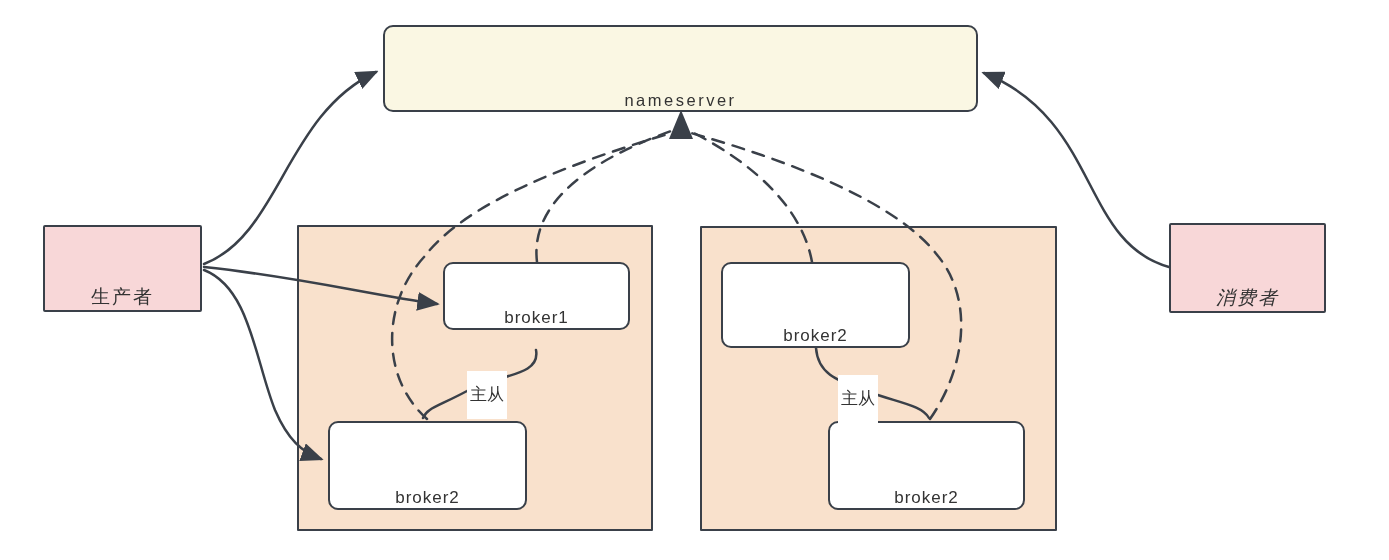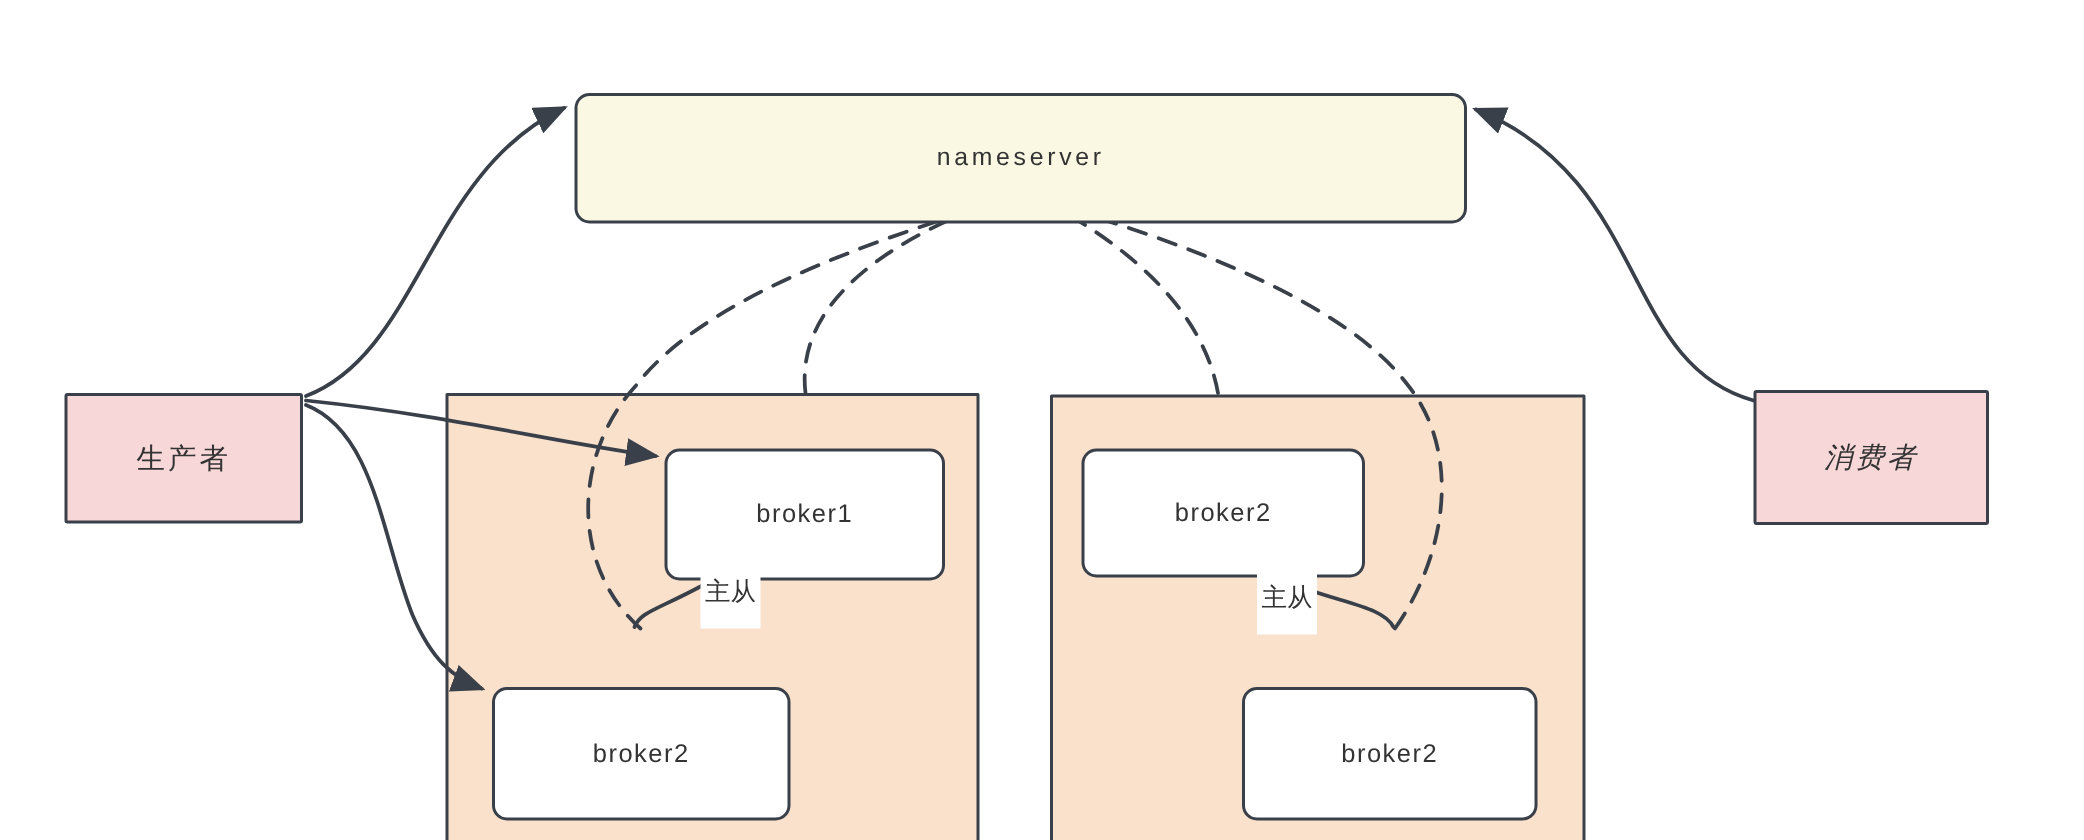--- a/index.html
+++ b/index.html
@@ -34,24 +34,23 @@
     stroke: var(--stroke, #3A4049);
     stroke-width: 2.5;
     stroke-linecap: round;
   }
   .edge.dashed { stroke-dasharray: 12 9; }
   .arrowhead-fill { fill: var(--stroke, #3A4049); stroke: none; }
   .node {
     position: absolute;
     box-sizing: border-box;
     border: 2.5px solid var(--stroke, #3A4049);
-    display: flex; align-items: center; justify-content: center;
+    display: flex; align-items: flex-end; justify-content: center;
     text-align: center;
     color: var(--text, #333);
-    margin-top: 37px;
   }
   .cluster {
     background: var(--cluster-fill, #F9E1CC);
     z-index: 1;
     border-radius: 1px;
   }
   .nameserver {
     background: var(--nameserver-fill, #FAF7E3);
     border-radius: 10px;
     z-index: 3;
@@ -121,21 +120,21 @@
   </div>
 
   <div class="node client" style="left:43px; top:225px; width:159px; height:87px;">
     <span>生产者</span>
   </div>
 
   <div class="node client" style="left:1169px; top:223px; width:157px; height:90px;font-style:italic;">
     <span>消费者</span>
   </div>
 
-  <div class="node broker" style="left:443px; top:262px; width:187px; height:88px;">
+  <div class="node broker" style="left:443px; top:262px; width:187px; height:68px;">
     <span>broker1</span>
   </div>
 
   <div class="node broker" style="left:328px; top:421px; width:199px; height:89px;">
     <span>broker2</span>
   </div>
 
   <div class="node broker" style="left:721px; top:262px; width:189px; height:86px;">
     <span>broker2</span>
   </div>

